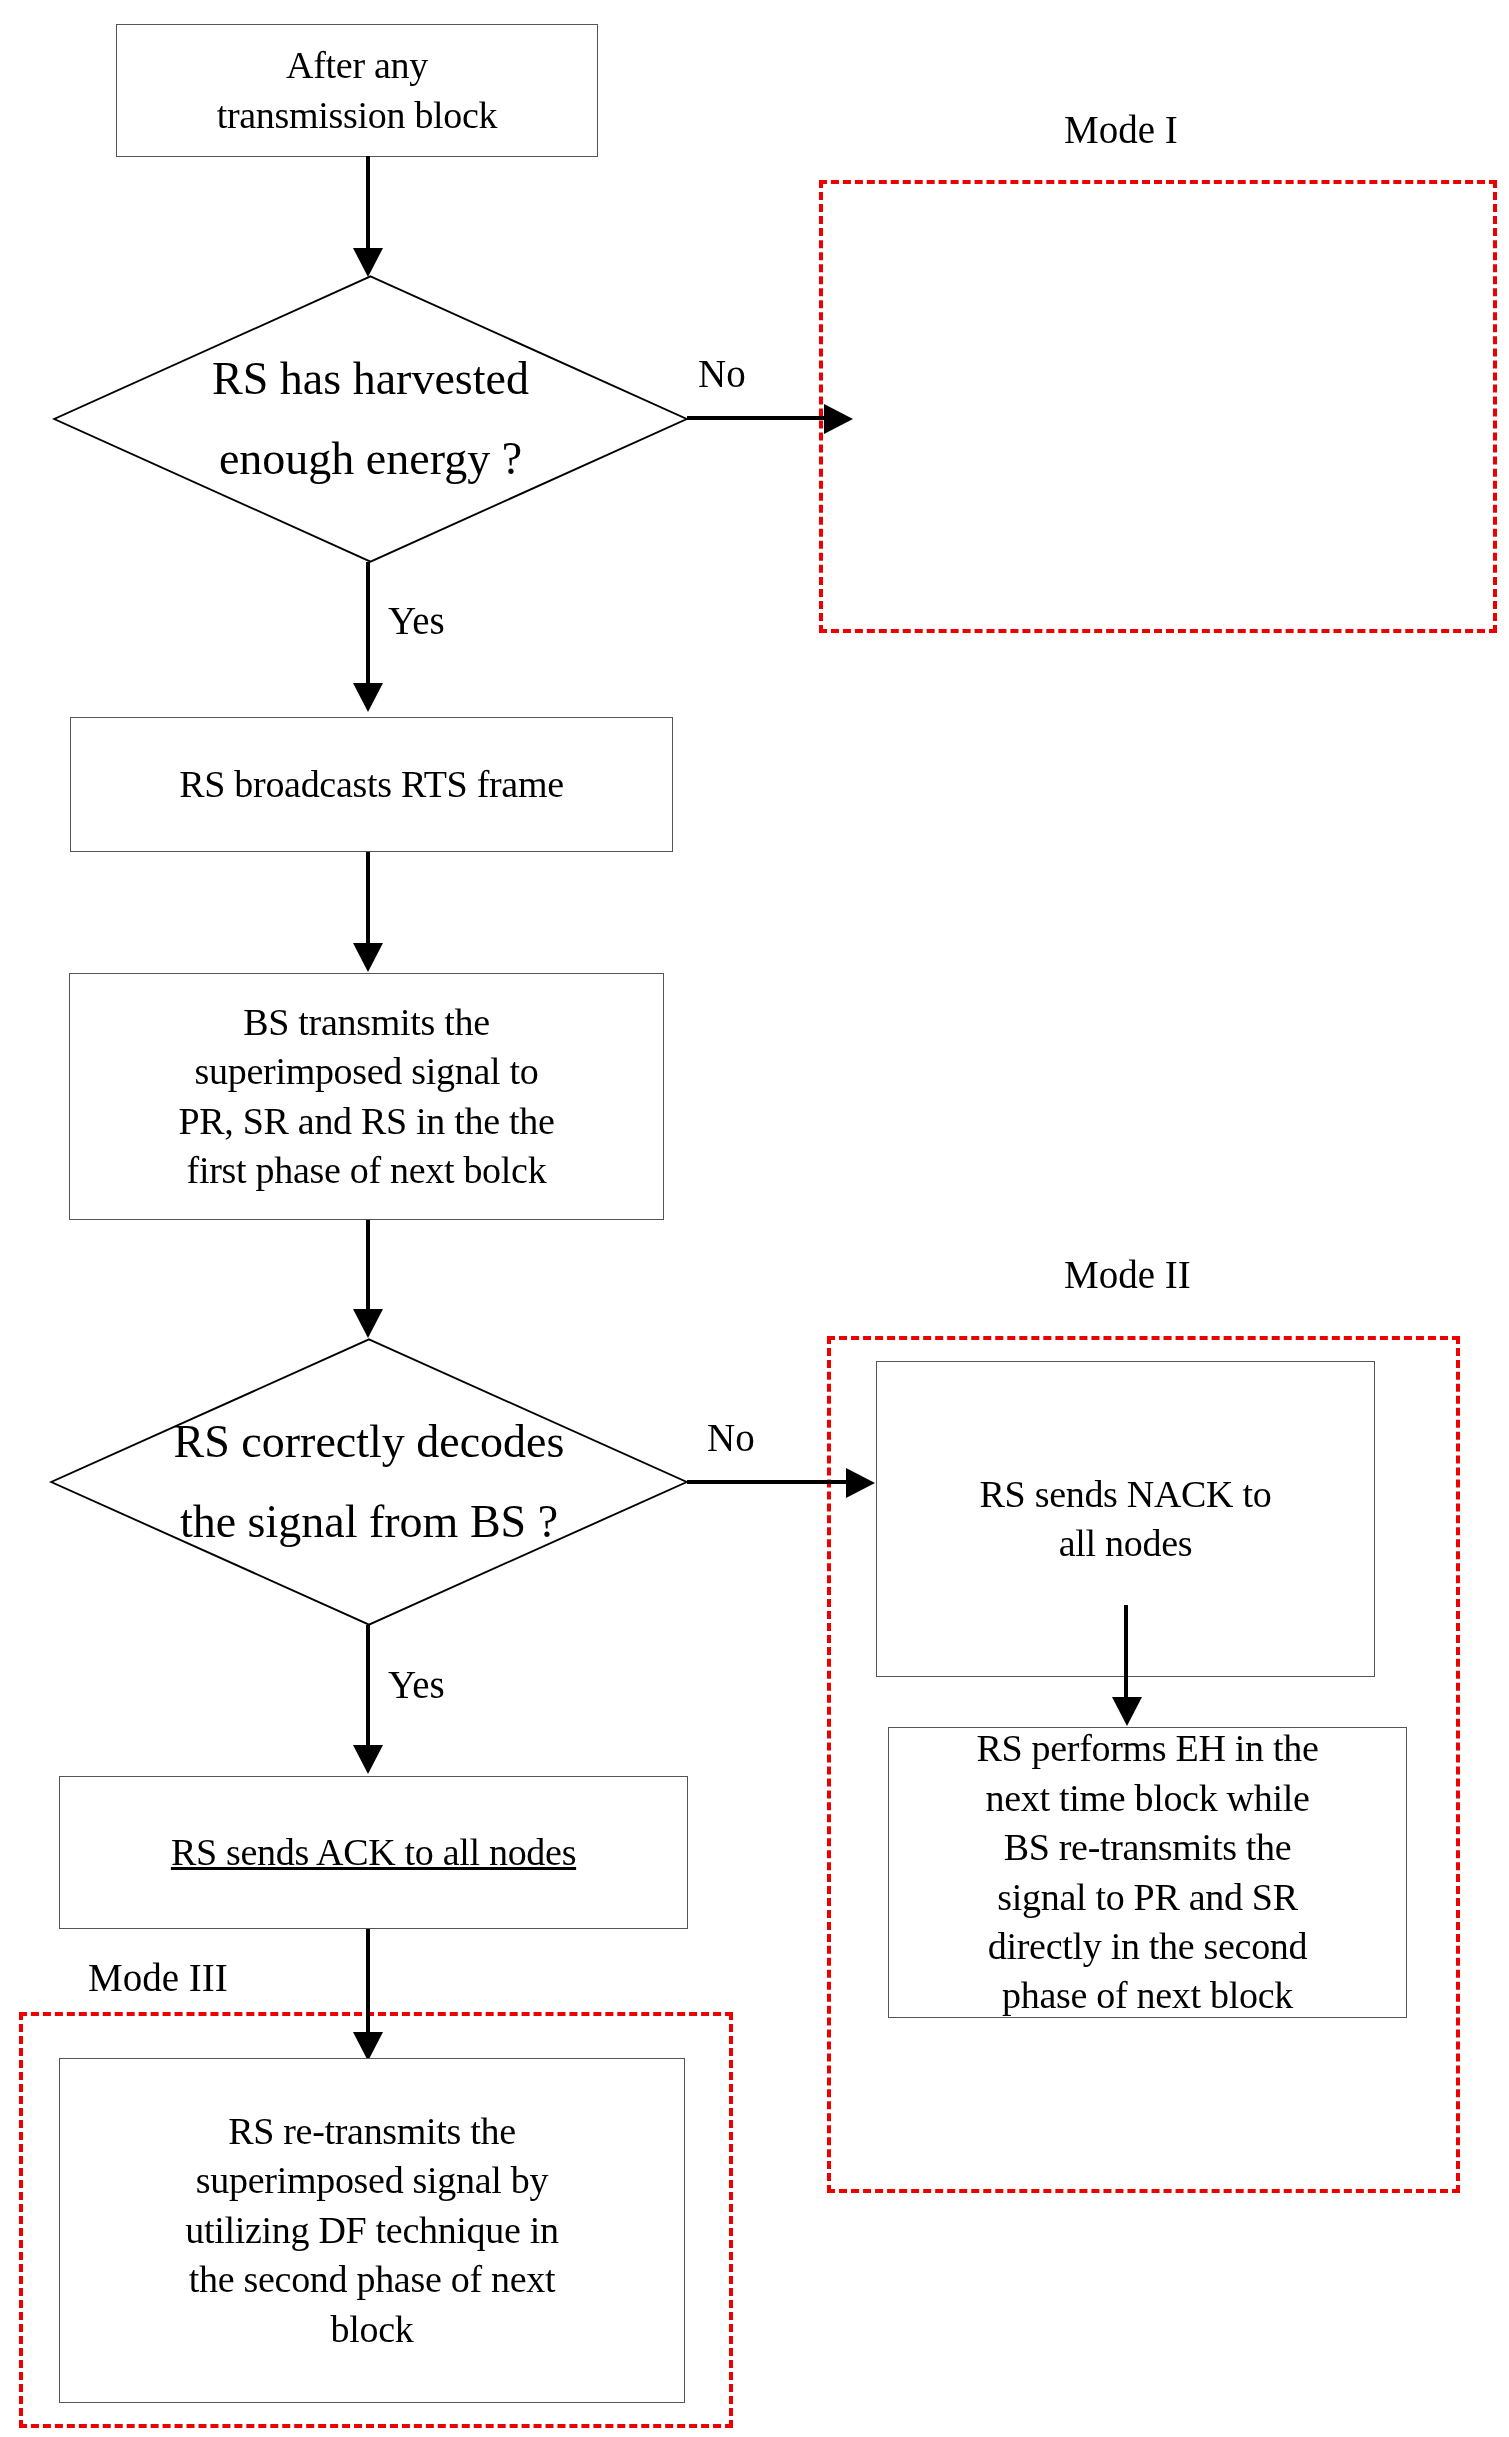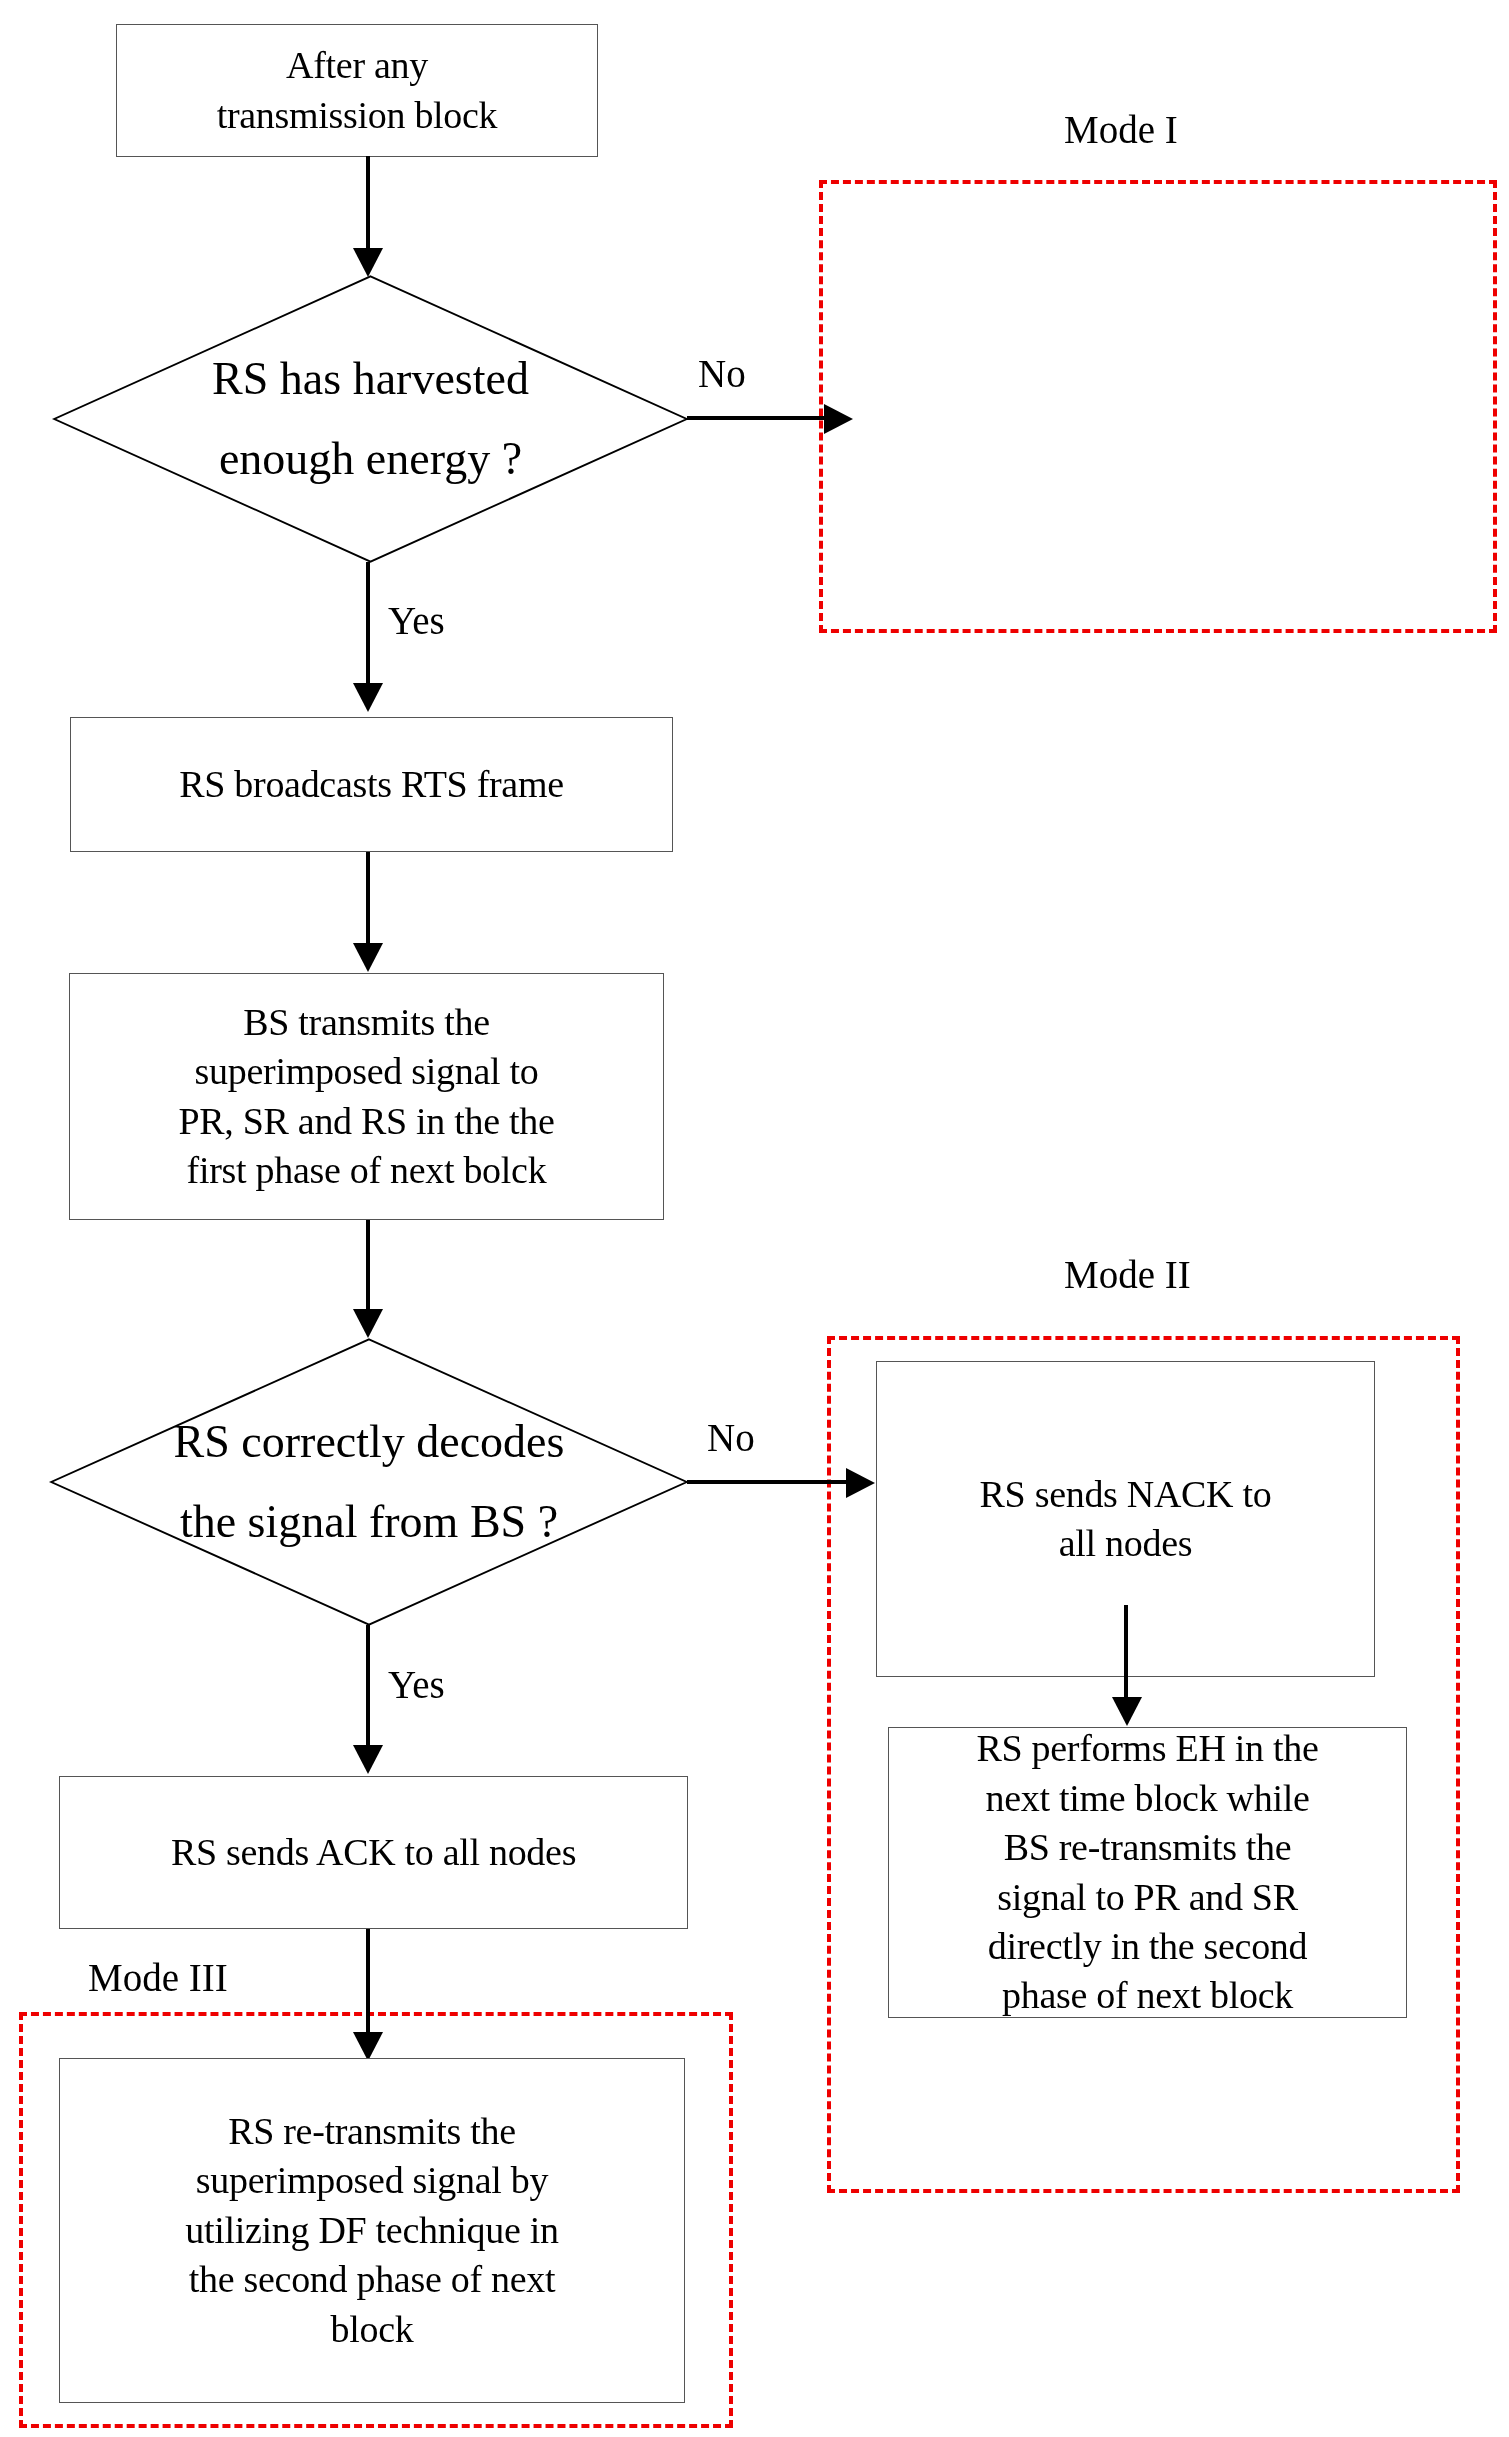--- a/index.html
+++ b/index.html
@@ -193,21 +193,21 @@
 BS re-transmits the
 signal to PR and SR
 directly in the second
 phase of next block</span>
   </div>
 
   <div class="edgelabel" style="left:388px; top:1665px;">Yes</div>
   <div class="vline" style="left:366px; top:1625px; height:123px;"></div>
   <div class="arrow-down" style="left:353px; top:1745px;"></div>
 
-  <div class="pbox" style="left:59px; top:1776px; width:629px; height:153px;">
+  <div class="pbox" style="left:59px; top:1776px; width:629px; height:153px;text-decoration:underline;">
     <span class="txt">RS  sends ACK to all nodes</span>
   </div>
 
   <div class="vline" style="left:366px; top:1929px; height:105px;"></div>
   <div class="arrow-down" style="left:353px; top:2032px;"></div>
 
   <div class="pbox" style="left:59px; top:2058px; width:626px; height:345px;">
     <span class="txt">RS  re-transmits the
 superimposed signal by
 utilizing DF technique in

